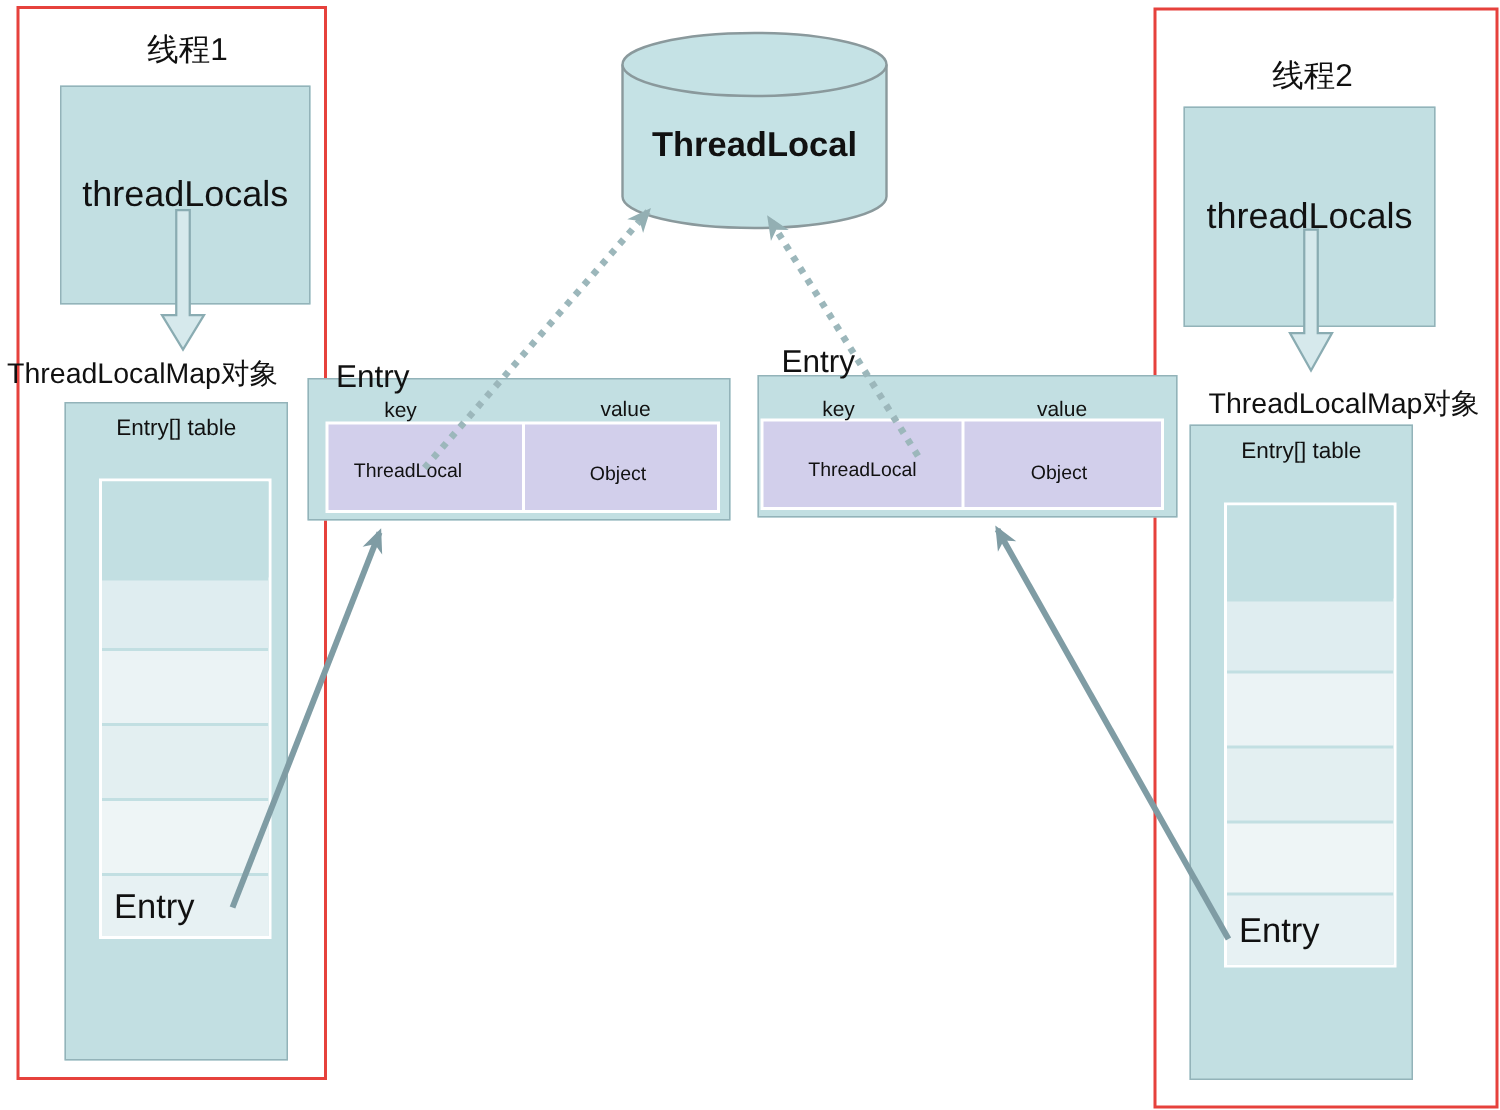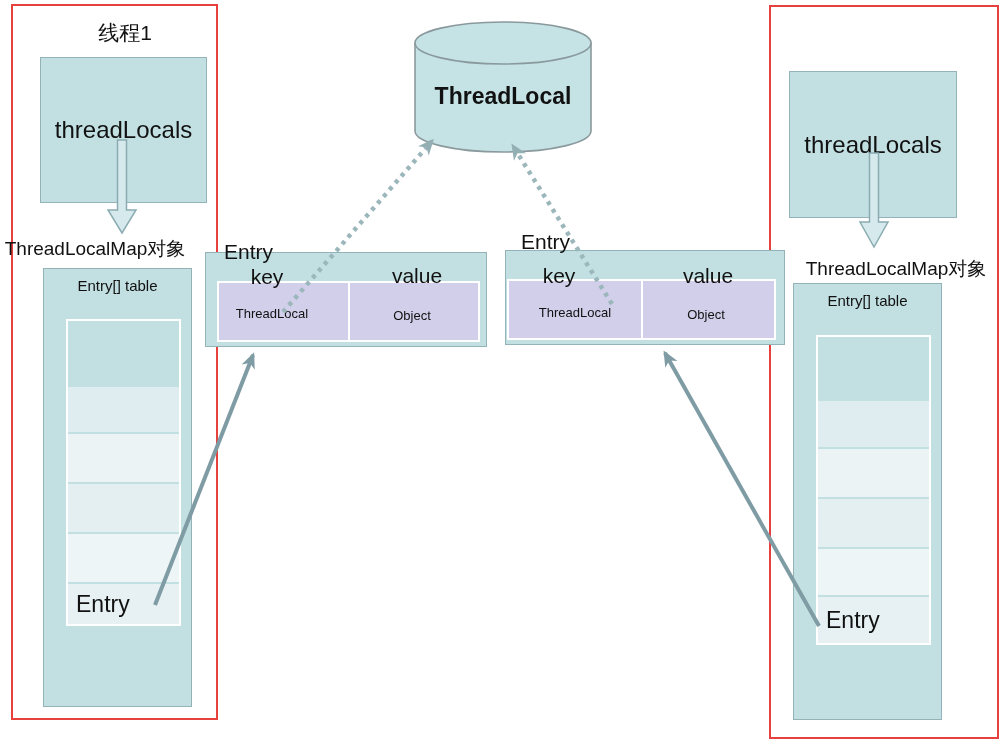--- a/index.html
+++ b/index.html
@@ -23,21 +23,21 @@
   .cell.c1{background:#c2dfe2;}
   .cell.c2{background:#dfedf0;}
   .cell.c3{background:#ebf3f5;}
   .cell.c4{background:#e3eff1;}
   .cell.c5{background:#eef5f6;}
   .cell.c6{background:#e7f1f3;display:flex;align-items:center;padding-left:8px;font-size:23px;}
   
   .purple-wrap{position:absolute;background:#ffffff;display:flex;gap:2px;padding:2px;box-sizing:border-box;}
   .purple-cell{flex:1;background:#d2cfeb;}
   .entry-title{position:absolute;font-size:21px;z-index:3;white-space:nowrap;}
-  .kv-header{position:absolute;font-size:21px;z-index:3;transform:translateX(-50%);white-space:nowrap;}
+  .kv-header{position:absolute;font-size:14px;z-index:3;transform:translateX(-50%);white-space:nowrap;}
   .kv-value{position:absolute;font-size:13px;z-index:3;transform:translateX(-50%);white-space:nowrap;}
   
   #cylinder-label{position:absolute;left:413px;top:83px;width:180px;text-align:center;
     font-size:23px;font-weight:bold;z-index:2;}
   svg.layer{position:absolute;left:0;top:0;pointer-events:none;}
   #cyl-layer{z-index:1;}
   #arrow-layer{z-index:5;}
 </style>
 </head>
 <body>
@@ -63,20 +63,21 @@
       <div class="cell c4" style="height:48px;"></div>
       <div class="cell c5" style="height:48px;"></div>
       <div class="cell c6" style="height:40px;">
         <span>Entry</span>
       </div>
     </div>
   </div>
 
   <div class="red-frame" style="left:769px;top:5px;width:226px;height:730px;"></div>
 
+  <div class="thread-title" style="left:780px;top:36px;width:190px;">线程2</div>
 
   <div class="teal-box var-box" style="left:789px;top:71px;width:168px;height:147px;">
     <span>threadLocals</span>
   </div>
 
   <div class="map-label" style="left:796px;top:256px;width:200px;">ThreadLocalMap对象</div>
 
   <div class="teal-box" style="left:793px;top:283px;width:149px;height:437px;">
     <div class="table-title">Entry[] table</div>
     <div class="stack" style="left:22px;top:51px;">

